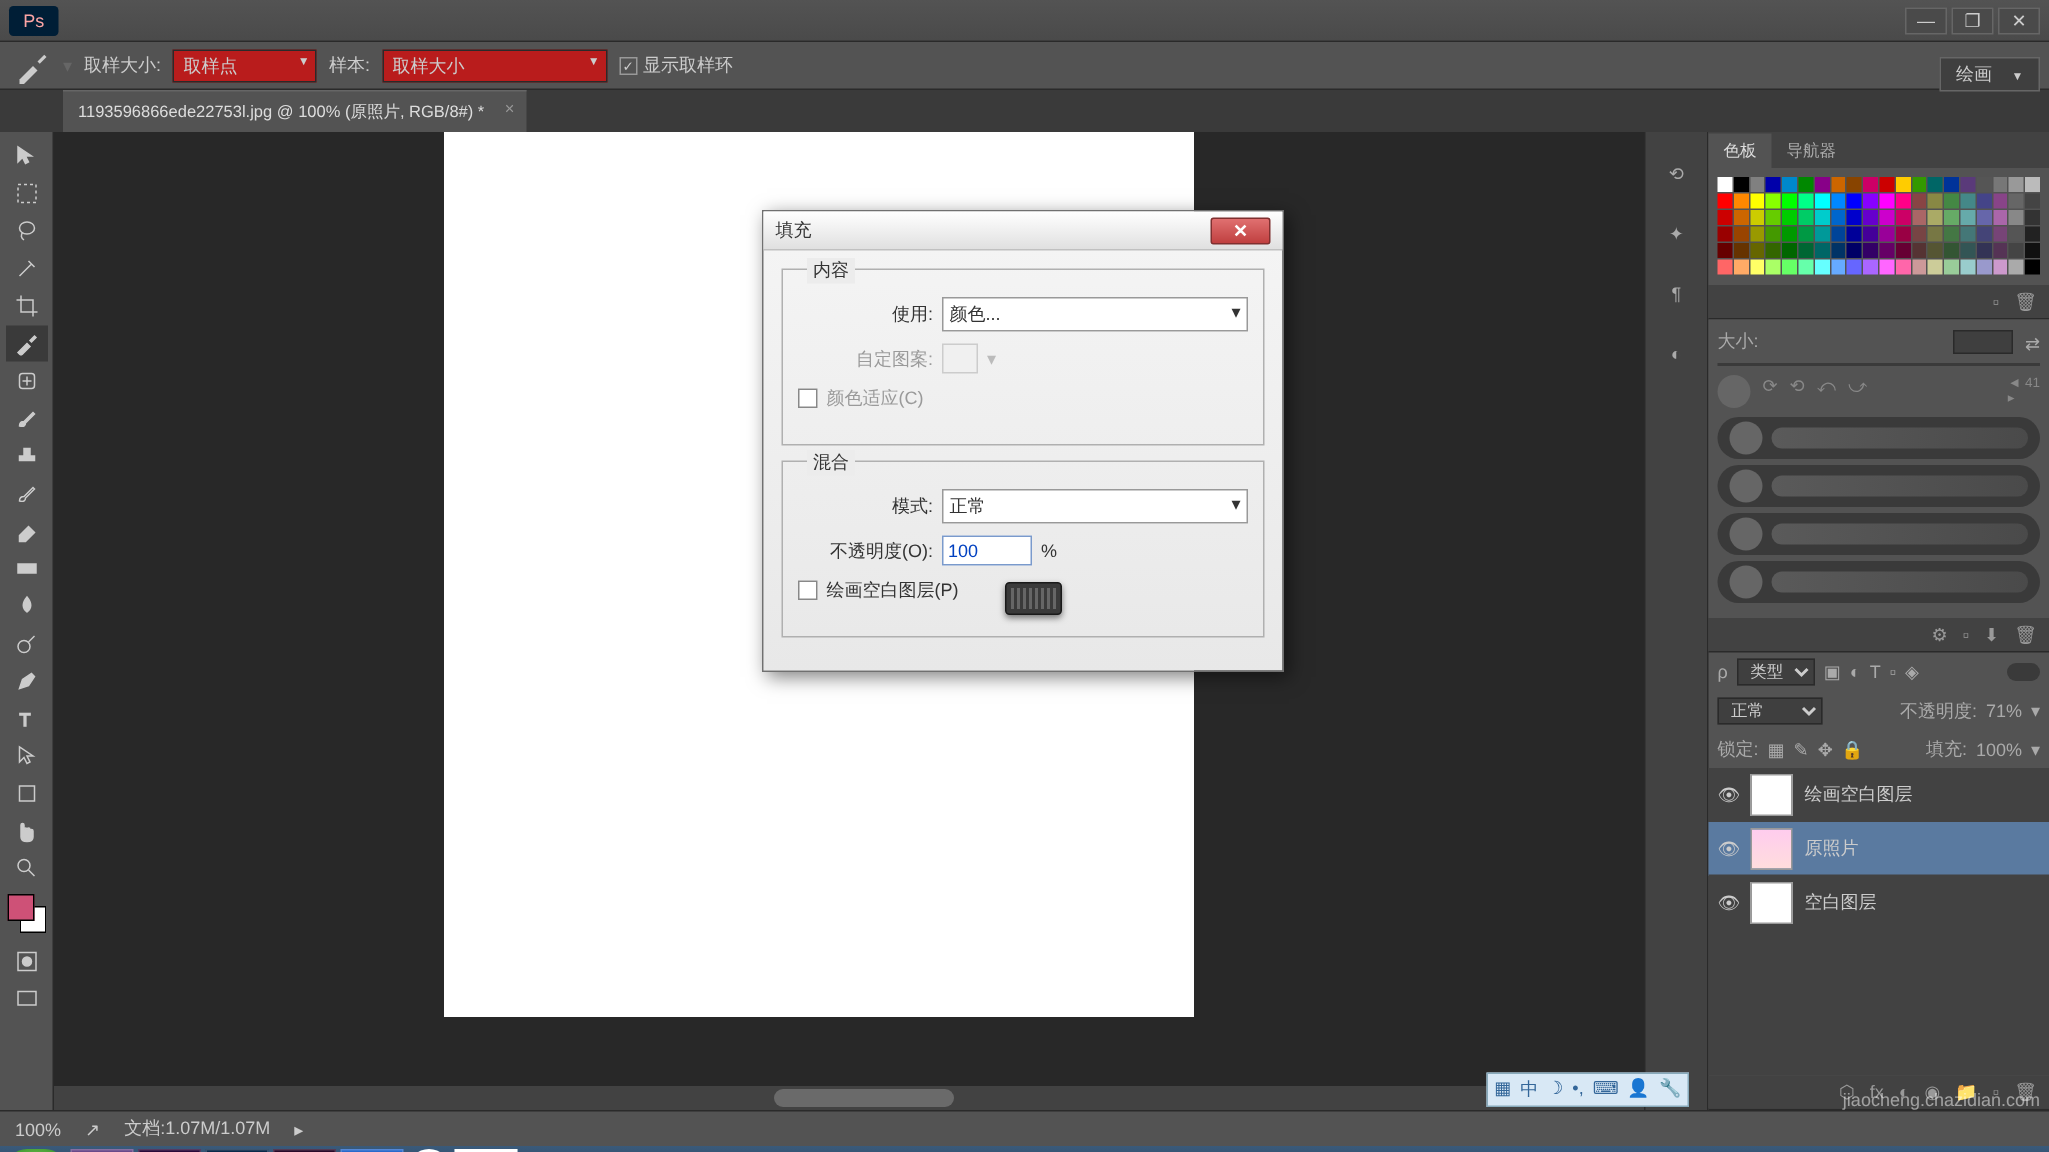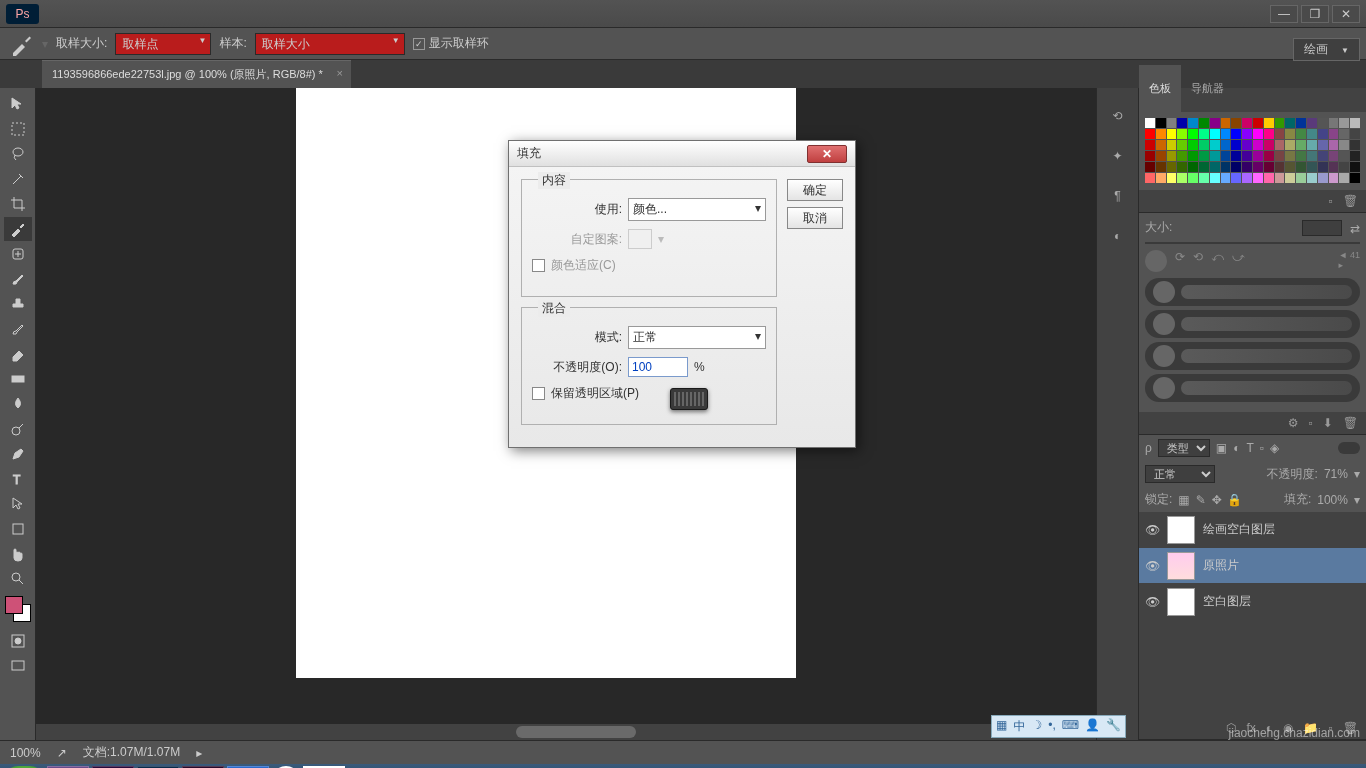--- a/index.html
+++ b/index.html
@@ -29,21 +29,21 @@
 .swatch-tool .bg{width:18px;height:18px;background:#fff;border:1px solid #000;position:absolute;bottom:0;right:0}
 .canvas-area{flex:1;background:#282828;display:flex;flex-direction:column;position:relative}
 .canvas{background:#fff;width:500px;height:590px;margin-left:260px;margin-top:0}
 .scroll-h{position:absolute;bottom:0;left:0;right:0;height:16px;background:#424242;display:flex;align-items:center}
 .scroll-thumb{height:12px;background:#6a6a6a;border-radius:6px;margin-left:480px;width:120px}
 .dockcol{width:42px;background:#424242;display:flex;flex-direction:column;align-items:center;padding-top:16px;gap:16px;border-left:1px solid #2a2a2a}
 .dock-ic{width:24px;height:24px;display:flex;align-items:center;justify-content:center;color:#aaa}
 .panels{width:228px;background:#535353;display:flex;flex-direction:column;border-left:1px solid #2a2a2a}
 .panel{border-bottom:1px solid #2a2a2a}
 .panel-tabs{display:flex;background:#424242;height:24px;align-items:end}
-.ptab{padding:16px 10px;color:#aaa;font-size:11px}
+.ptab{padding:4px 10px;color:#aaa;font-size:11px}
 .ptab.act{background:#535353;color:#ddd}
 .panel-body{padding:6px;background:#535353}
 .swatch-row{display:flex;gap:1px;margin-bottom:1px}
 .sw{width:10px;height:10px}
 .brush-size{display:flex;align-items:flex-end;gap:8px;color:#aaa;font-size:11px}
 .brush-slot{height:28px;background:#3a3a3a;margin:4px 0;border-radius:14px;display:flex;align-items:center;padding:0 8px}
 .brush-circle{width:22px;height:22px;background:#666;border-radius:50%}
 .brush-wave{flex:1;height:14px;background:linear-gradient(90deg,#5a5a5a,#4a4a4a);margin-left:6px;border-radius:7px}
 .layer-row{display:flex;align-items:center;height:36px;padding:0 6px;gap:8px;border-bottom:1px solid #424242}
 .layer-row.sel{background:#5a7aa0}
@@ -544,27 +544,23 @@
           <label>模式:</label>
           <div class="combo"><span>正常</span><span style="float:right">▾</span></div>
         </div>
         <div class="fld">
           <label>不透明度(O):</label>
           <input type="text" value="100" style="">
           <span>%</span>
         </div>
         <div class="fld">
           <div class="cbx"></div>
-          <span>保留透明区域(P)</span>
-        </div>
-      </div>
-    </div>
-    <div class="dlg-btns">
-      <div class="dlg-btn">确定</div>
-      <div class="dlg-btn">取消</div>
+          <span>绘画空白图层(P)</span>
+        </div>
+      </div>
     </div>
   </div>
 </div>
 <div class="kbd-ic"></div>
 
 <div class="taskbar">
   <div class="start"></div>
   <div class="tb-item" style="font-size:9px;background:#6a4a8a">Baidu</div>
   <div class="tb-item" style="background:#2a0a3a;color:#c8a">Ae</div>
   <div class="tb-item" style="background:#0a2a4a;color:#6cf">Ps</div>

